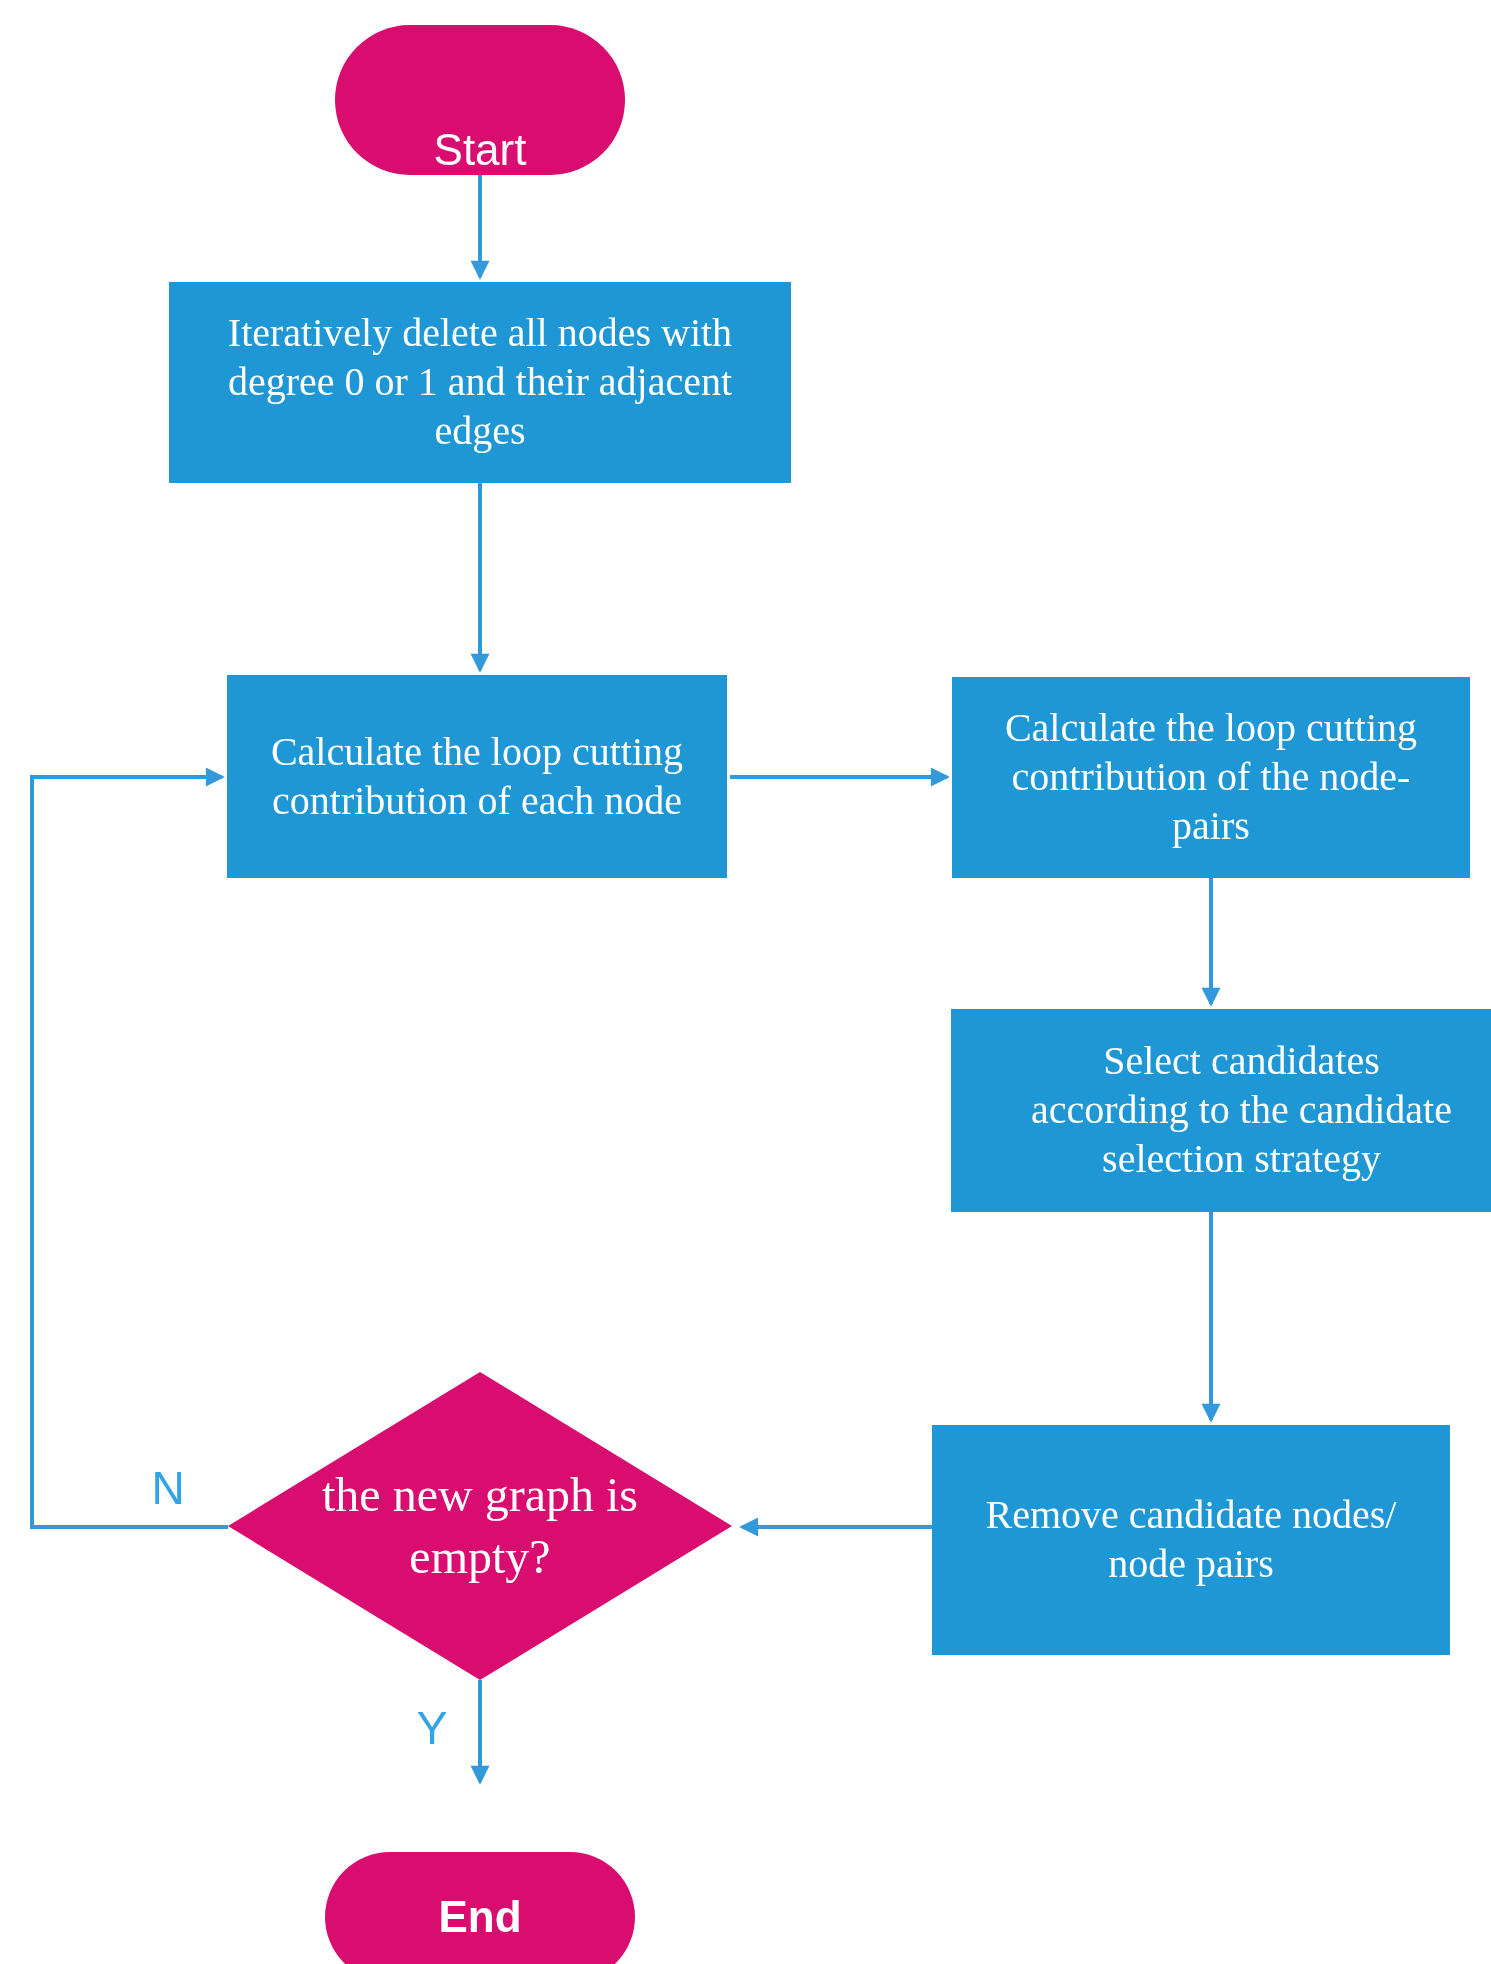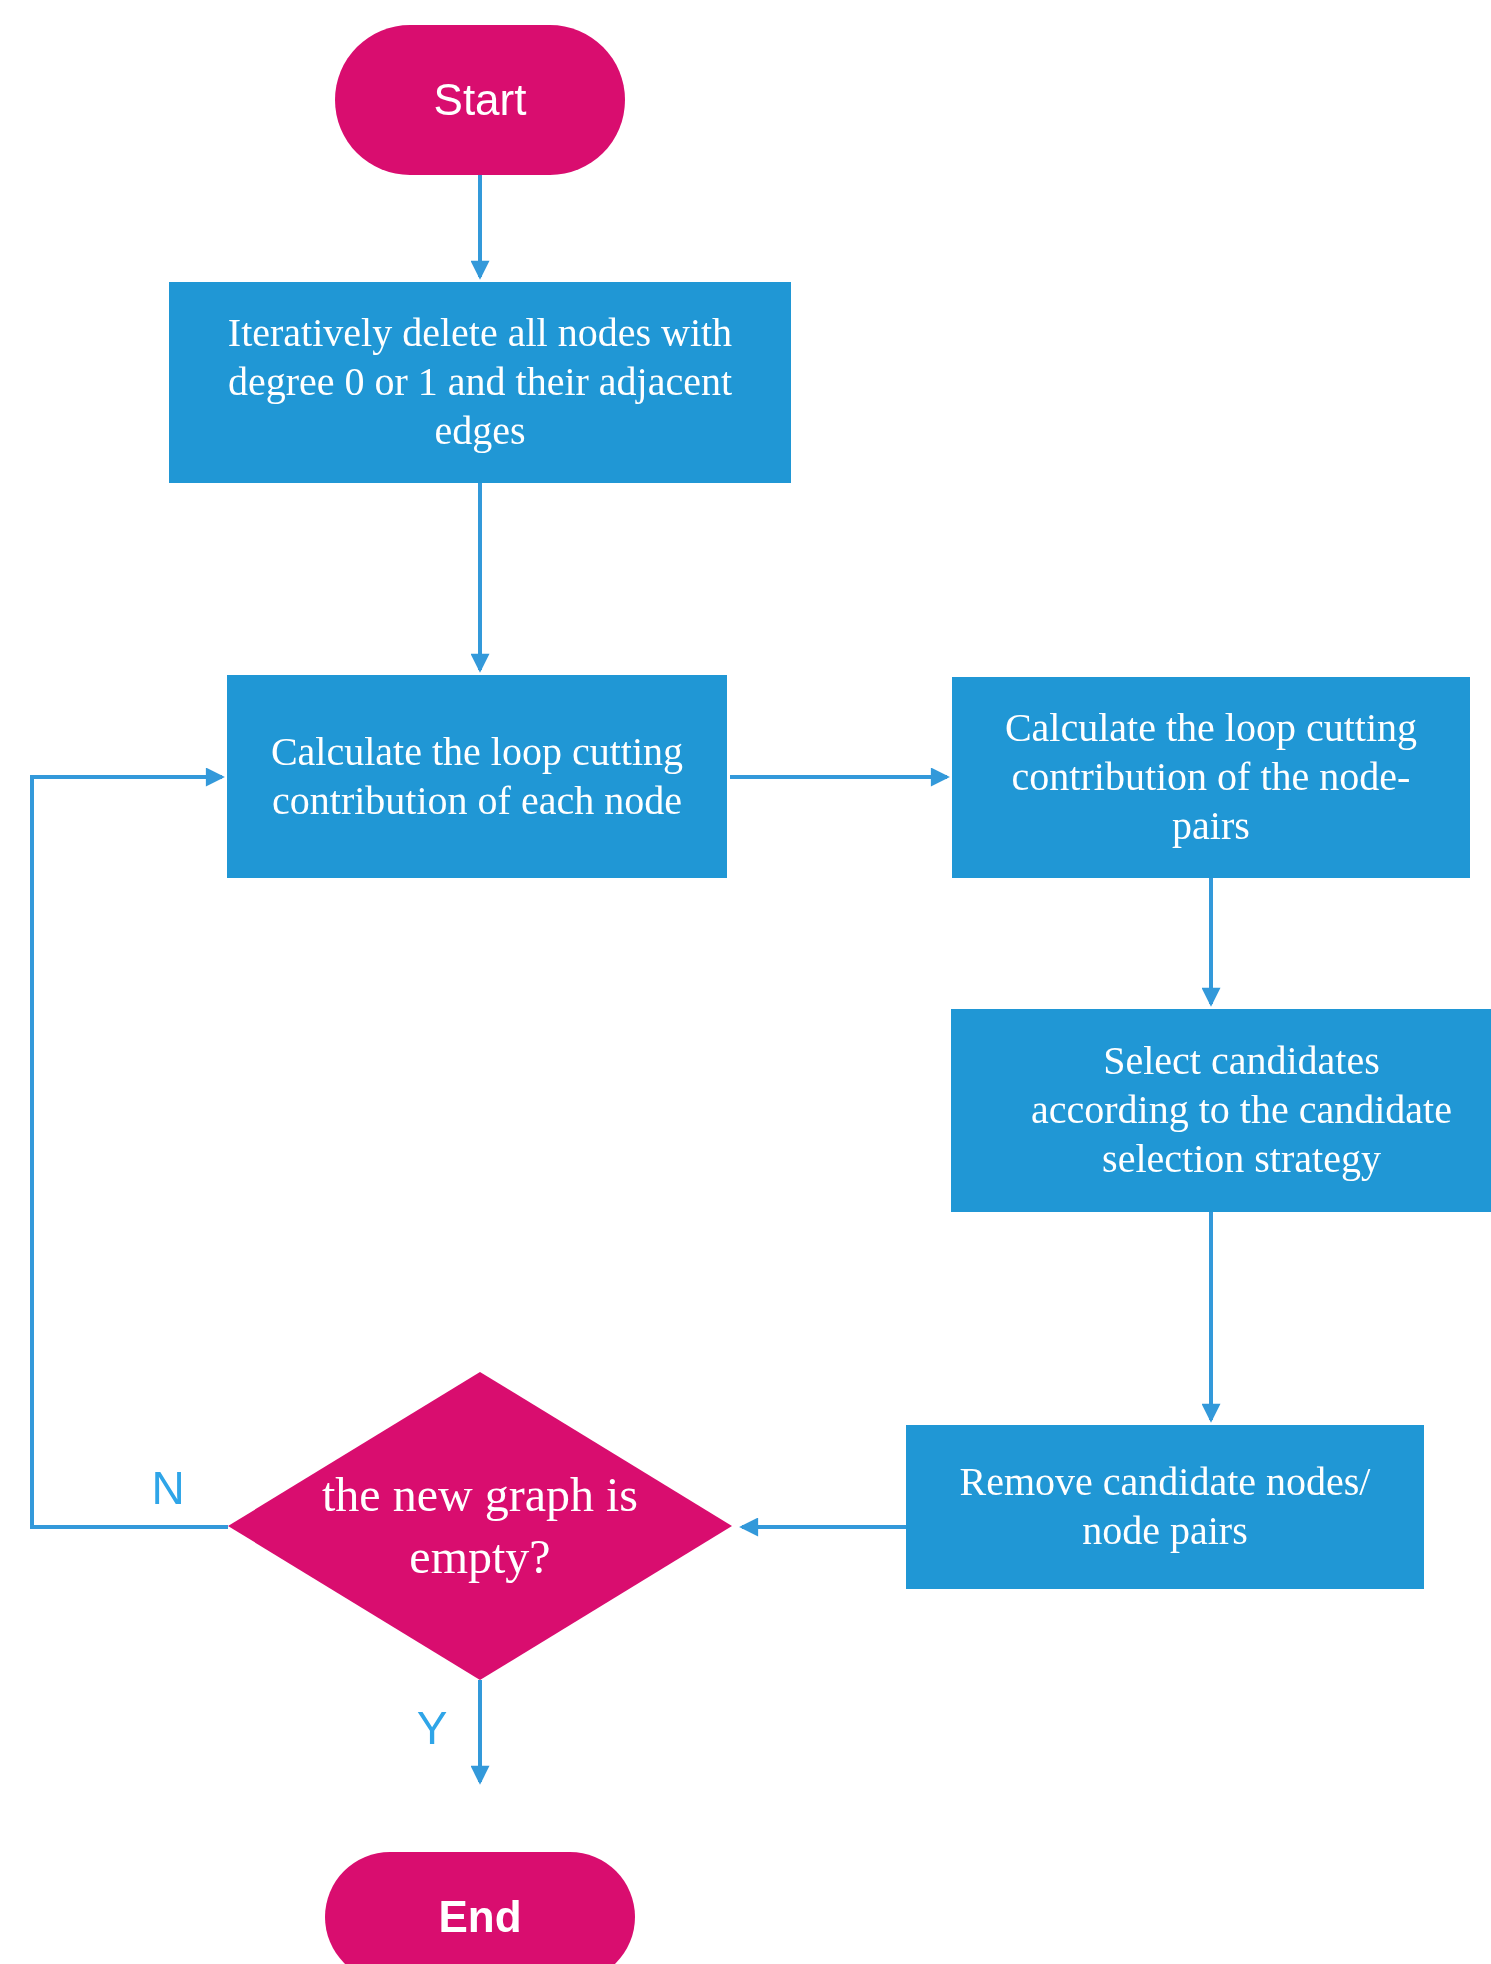--- a/index.html
+++ b/index.html
@@ -46,26 +46,26 @@
   }
   .branch-label {
     position: absolute;
     width: 60px; height: 60px;
     display: flex; align-items: center; justify-content: center;
     font-family: "Liberation Sans", sans-serif;
     font-size: 46px;
     color: var(--label-blue, #2FA5E8);
   }
   
-  #start   { left: 335px; top: 25px;   width: 290px; height: 150px; }
+  #start   { left: 335px; top: 25px;   width: 290px; height: 150px; align-items: flex-end; }
   #box1    { left: 169px; top: 282px;  width: 622px; height: 201px; }
   #box2    { left: 227px; top: 675px;  width: 500px; height: 203px; }
   #box3    { left: 952px; top: 677px;  width: 518px; height: 201px; }
   #box4    { left: 951px; top: 1009px; width: 581px; height: 203px; }
-  #box5    { left: 906px; top: 1425px; width: 518px; height: 164px; }
+  #box5    { left: 932px; top: 1425px; width: 518px; height: 230px; }
   #diamond { left: 228px; top: 1372px; width: 504px; height: 308px; }
   #end     { left: 325px; top: 1852px; width: 310px; height: 130px; font-weight: bold; }
   #label-n { left: 138px; top: 1458px; }
   #label-y { left: 402px; top: 1698px; }
 </style>
 </head>
 <body>
 
 <div class="canvas">
 

